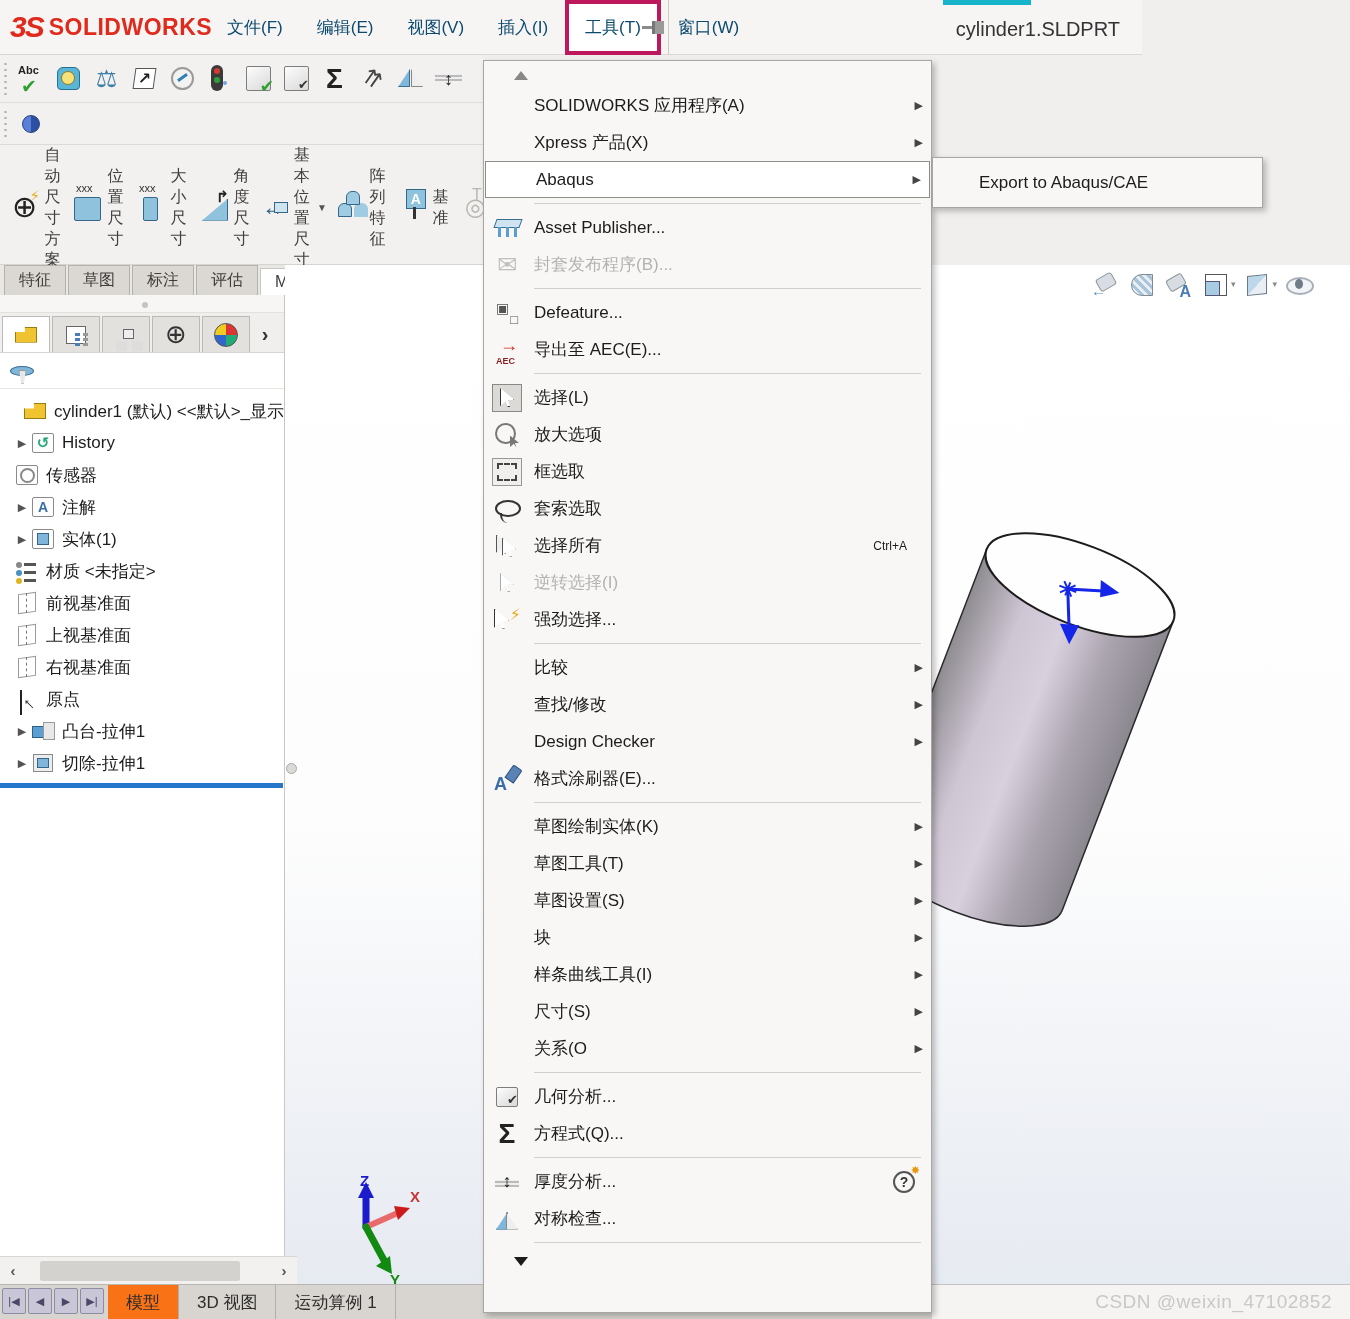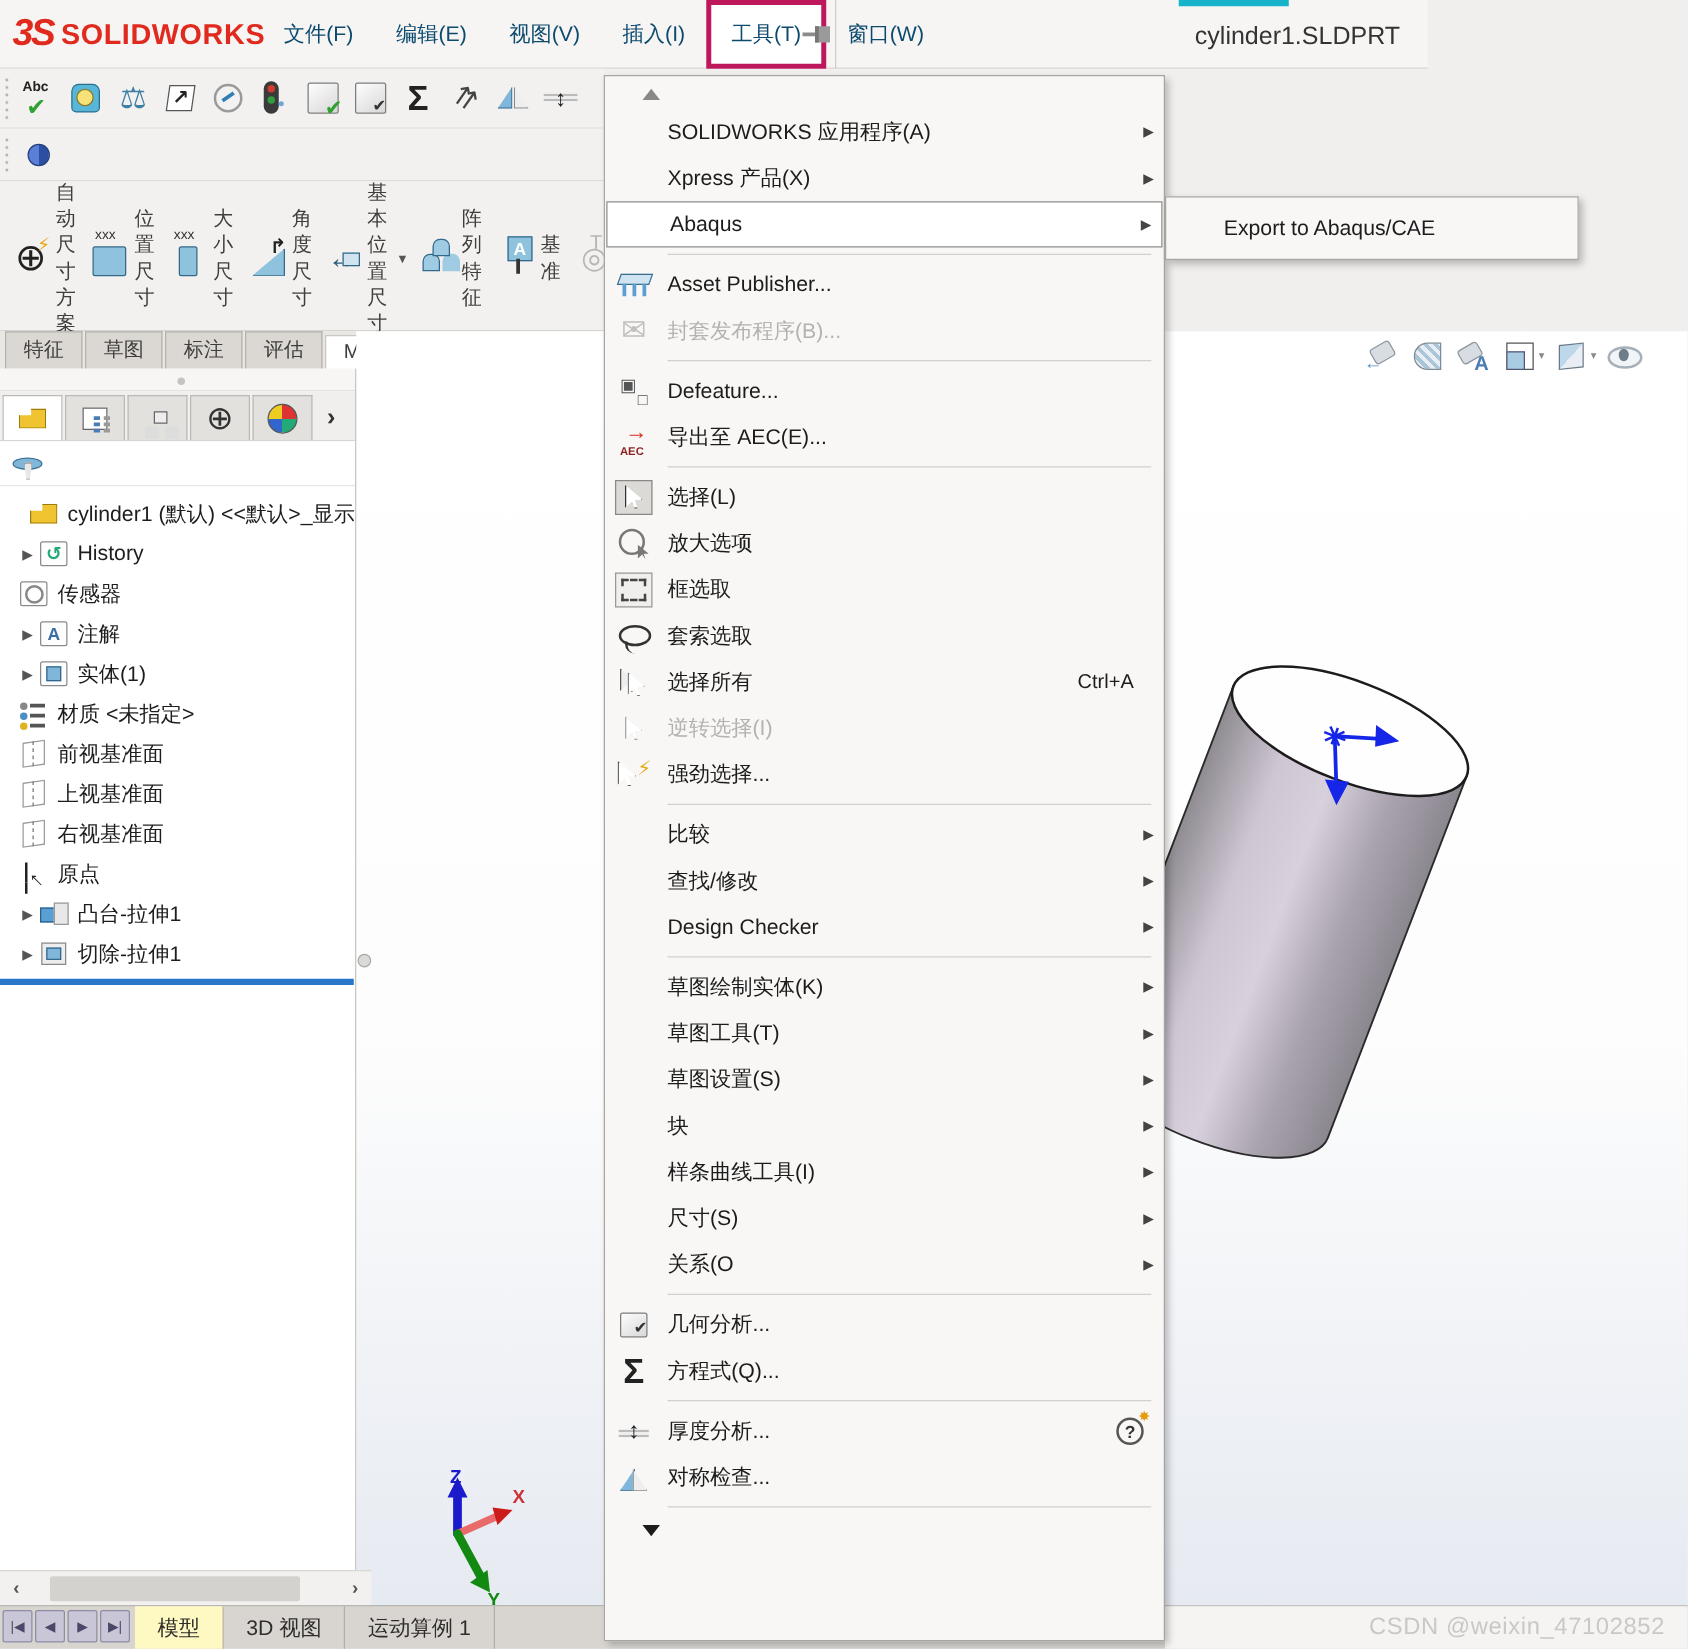--- a/index.html
+++ b/index.html
@@ -162,30 +162,30 @@
   #hscroll .sarrow { width:26px; text-align:center; font-size:15px; color:#555; font-weight:bold; }
   #hscroll .strack { flex:1; height:20px; position:relative; }
   #hscroll .sthumb { position:absolute; left:14px; top:0; width:200px; height:20px; background:#d4d2ce; border-radius:2px; }
 
   
   #bottombar { position:absolute; left:0; top:1284px; width:1350px; height:35px; background:#d8d5d0; border-top:1px solid #b9b7b3; }
   #navbtns { position:absolute; left:2px; top:3px; display:flex; gap:2px; }
   .navb { width:24px; height:26px; background:#c9c6d8; border:1px solid #8f8ca6; color:#4a4866; font-size:11px; display:flex; align-items:center; justify-content:center; border-radius:2px; }
   #btabs { position:absolute; left:108px; top:0; height:34px; display:flex; }
   .btab { padding:5px 18px; font-size:17px; color:#2e2d2b; border-right:1px solid #b1afa9; display:flex; align-items:center; }
-  .btab.active { background:#fef9c3; }
+  .btab.active { background:#f97316; }
   #statusbar { position:absolute; left:932px; top:1284px; width:418px; height:35px; background:#f5f4f3; border-top:1px solid #c5c3bf; display:flex; align-items:center; justify-content:flex-end; padding-right:18px; }
   #watermark { font-size:19px; color:#c9c8c6; letter-spacing:0.5px; }
 
   
   #menu { position:absolute; left:483px; top:60px; width:449px; height:1253px; background:#f8f7f6; border:1px solid #a8a6a3; box-shadow:3px 3px 6px rgba(0,0,0,0.25); display:flex; flex-direction:column; padding:2px 0; }
   .mi { height:37px; flex:none; display:flex; align-items:center; position:relative; padding-right:10px; }
   .mi .mi-icon { width:30px; height:28px; margin-left:8px; margin-right:12px; flex:none; position:relative; display:flex; align-items:center; justify-content:center; }
   .mi .mi-label { font-size:17px; color:#1c1c1c; white-space:nowrap; }
-  .mi .mi-shortcut { margin-left:auto; font-size:16px; color:#1c1c1c; padding-right:14px; }
+  .mi .mi-shortcut { margin-left:auto; font-size:12px; color:#1c1c1c; padding-right:14px; }
   .mi .mi-sub { position:absolute; right:8px; font-size:11px; color:#444; }
   .mi.disabled .mi-label { color:#b4b2af; }
   .mi.highlight { background:#ffffff; border:1px solid #8e8c89; margin:0 1px; }
   .mi.separator { height:11px; pointer-events:none; }
   .mi.separator::after { content:""; position:absolute; left:50px; right:10px; top:5px; height:1px; background:#d2d0cc; }
   .mi.scroll-up, .mi.scroll-down { height:24px; }
   .mi.scroll-up::after { content:""; position:absolute; left:30px; top:8px; border:7px solid transparent; border-bottom:9px solid #8a8886; border-top:none; }
   .mi.scroll-down::after { content:""; position:absolute; left:30px; top:9px; border:7px solid transparent; border-top:9px solid #1c1c1c; border-bottom:none; }
   .mi .help-badge { margin-left:auto; margin-right:6px; width:22px; height:22px; border:2px solid #555; border-radius:50%; font-size:14px; font-weight:bold; color:#333; display:flex; align-items:center; justify-content:center; position:relative; }
   .mi .help-badge::after { content:"\2738"; position:absolute; right:-7px; top:-9px; color:#e8980f; font-size:11px; }
@@ -738,20 +738,26 @@
 
       <span class="mi-sub">▶</span>
     </div>
     <div class="mi">
       <span class="mi-icon"></span>
       <span class="mi-label">Design Checker</span>
       <span class="mi-shortcut"></span>
 
       <span class="mi-sub">▶</span>
     </div>
+    <div class="mi">
+      <span class="mi-icon ic-format-painter-icon"></span>
+      <span class="mi-label">格式涂刷器(E)...</span>
+      <span class="mi-shortcut"></span>
+
+    </div>
     <div class="mi separator">
       <span class="mi-icon"></span>
       <span class="mi-label"></span>
       <span class="mi-shortcut"></span>
 
     </div>
     <div class="mi">
       <span class="mi-icon"></span>
       <span class="mi-label">草图绘制实体(K)</span>
       <span class="mi-shortcut"></span>

